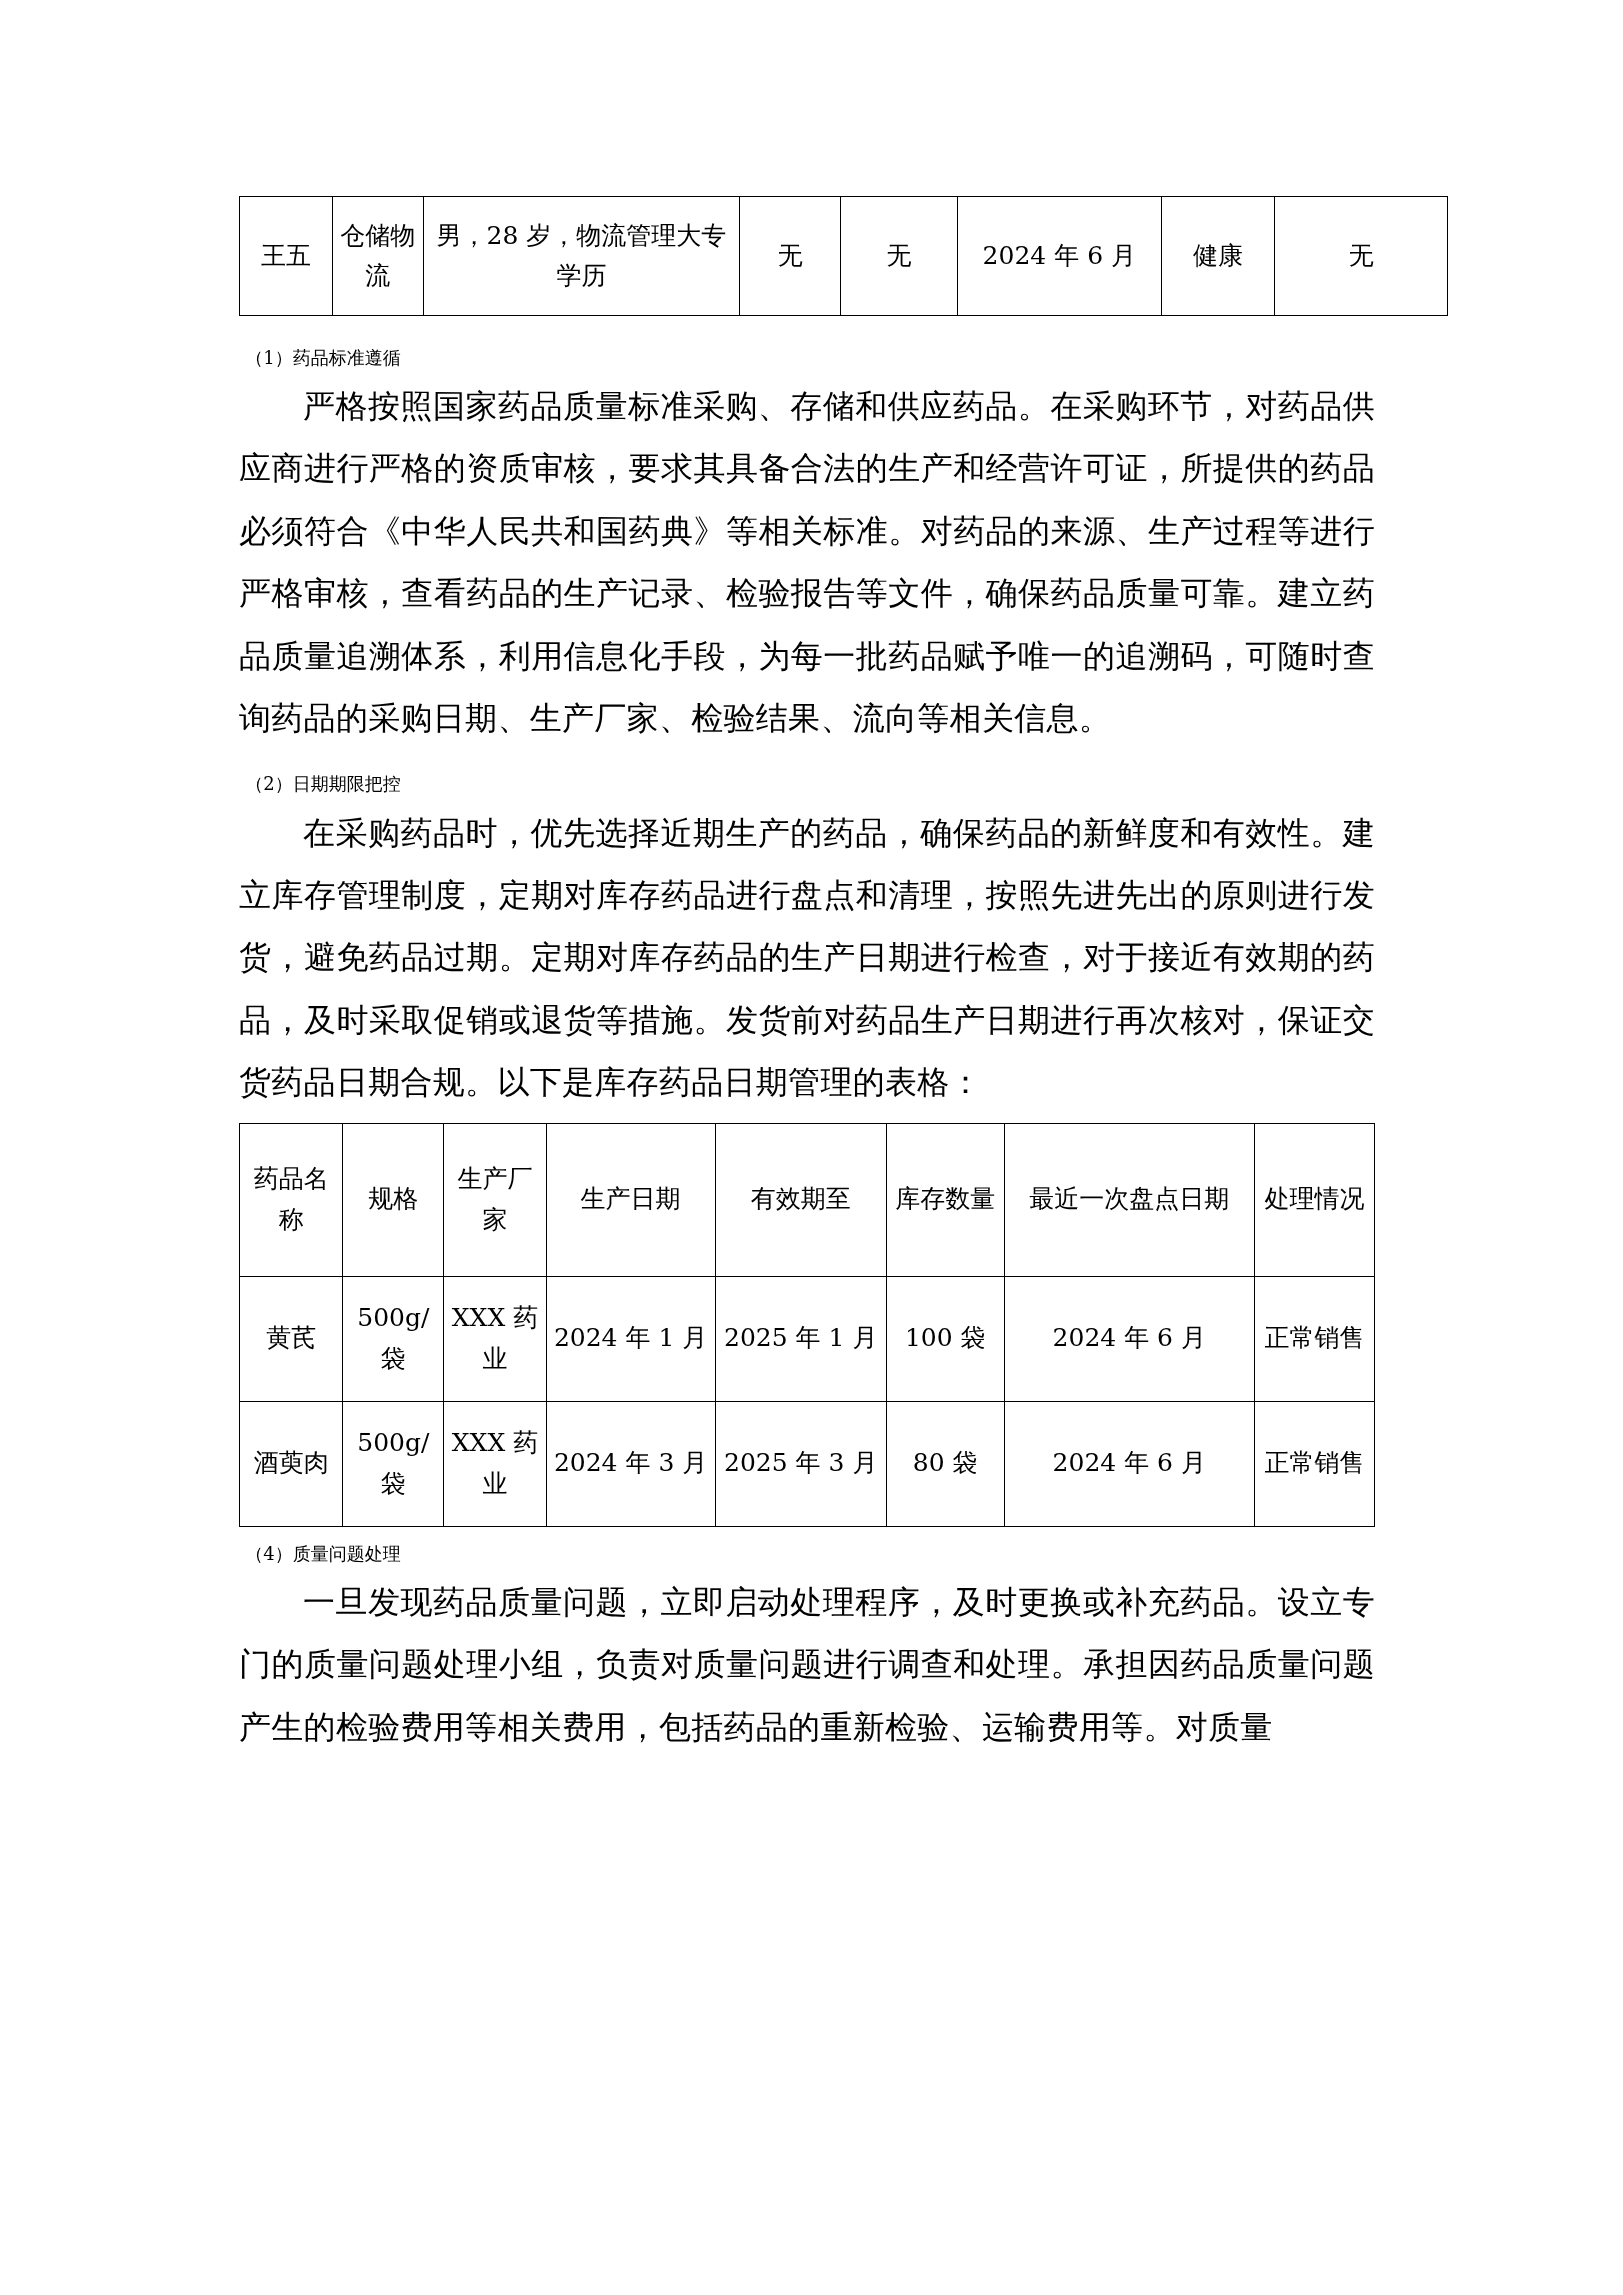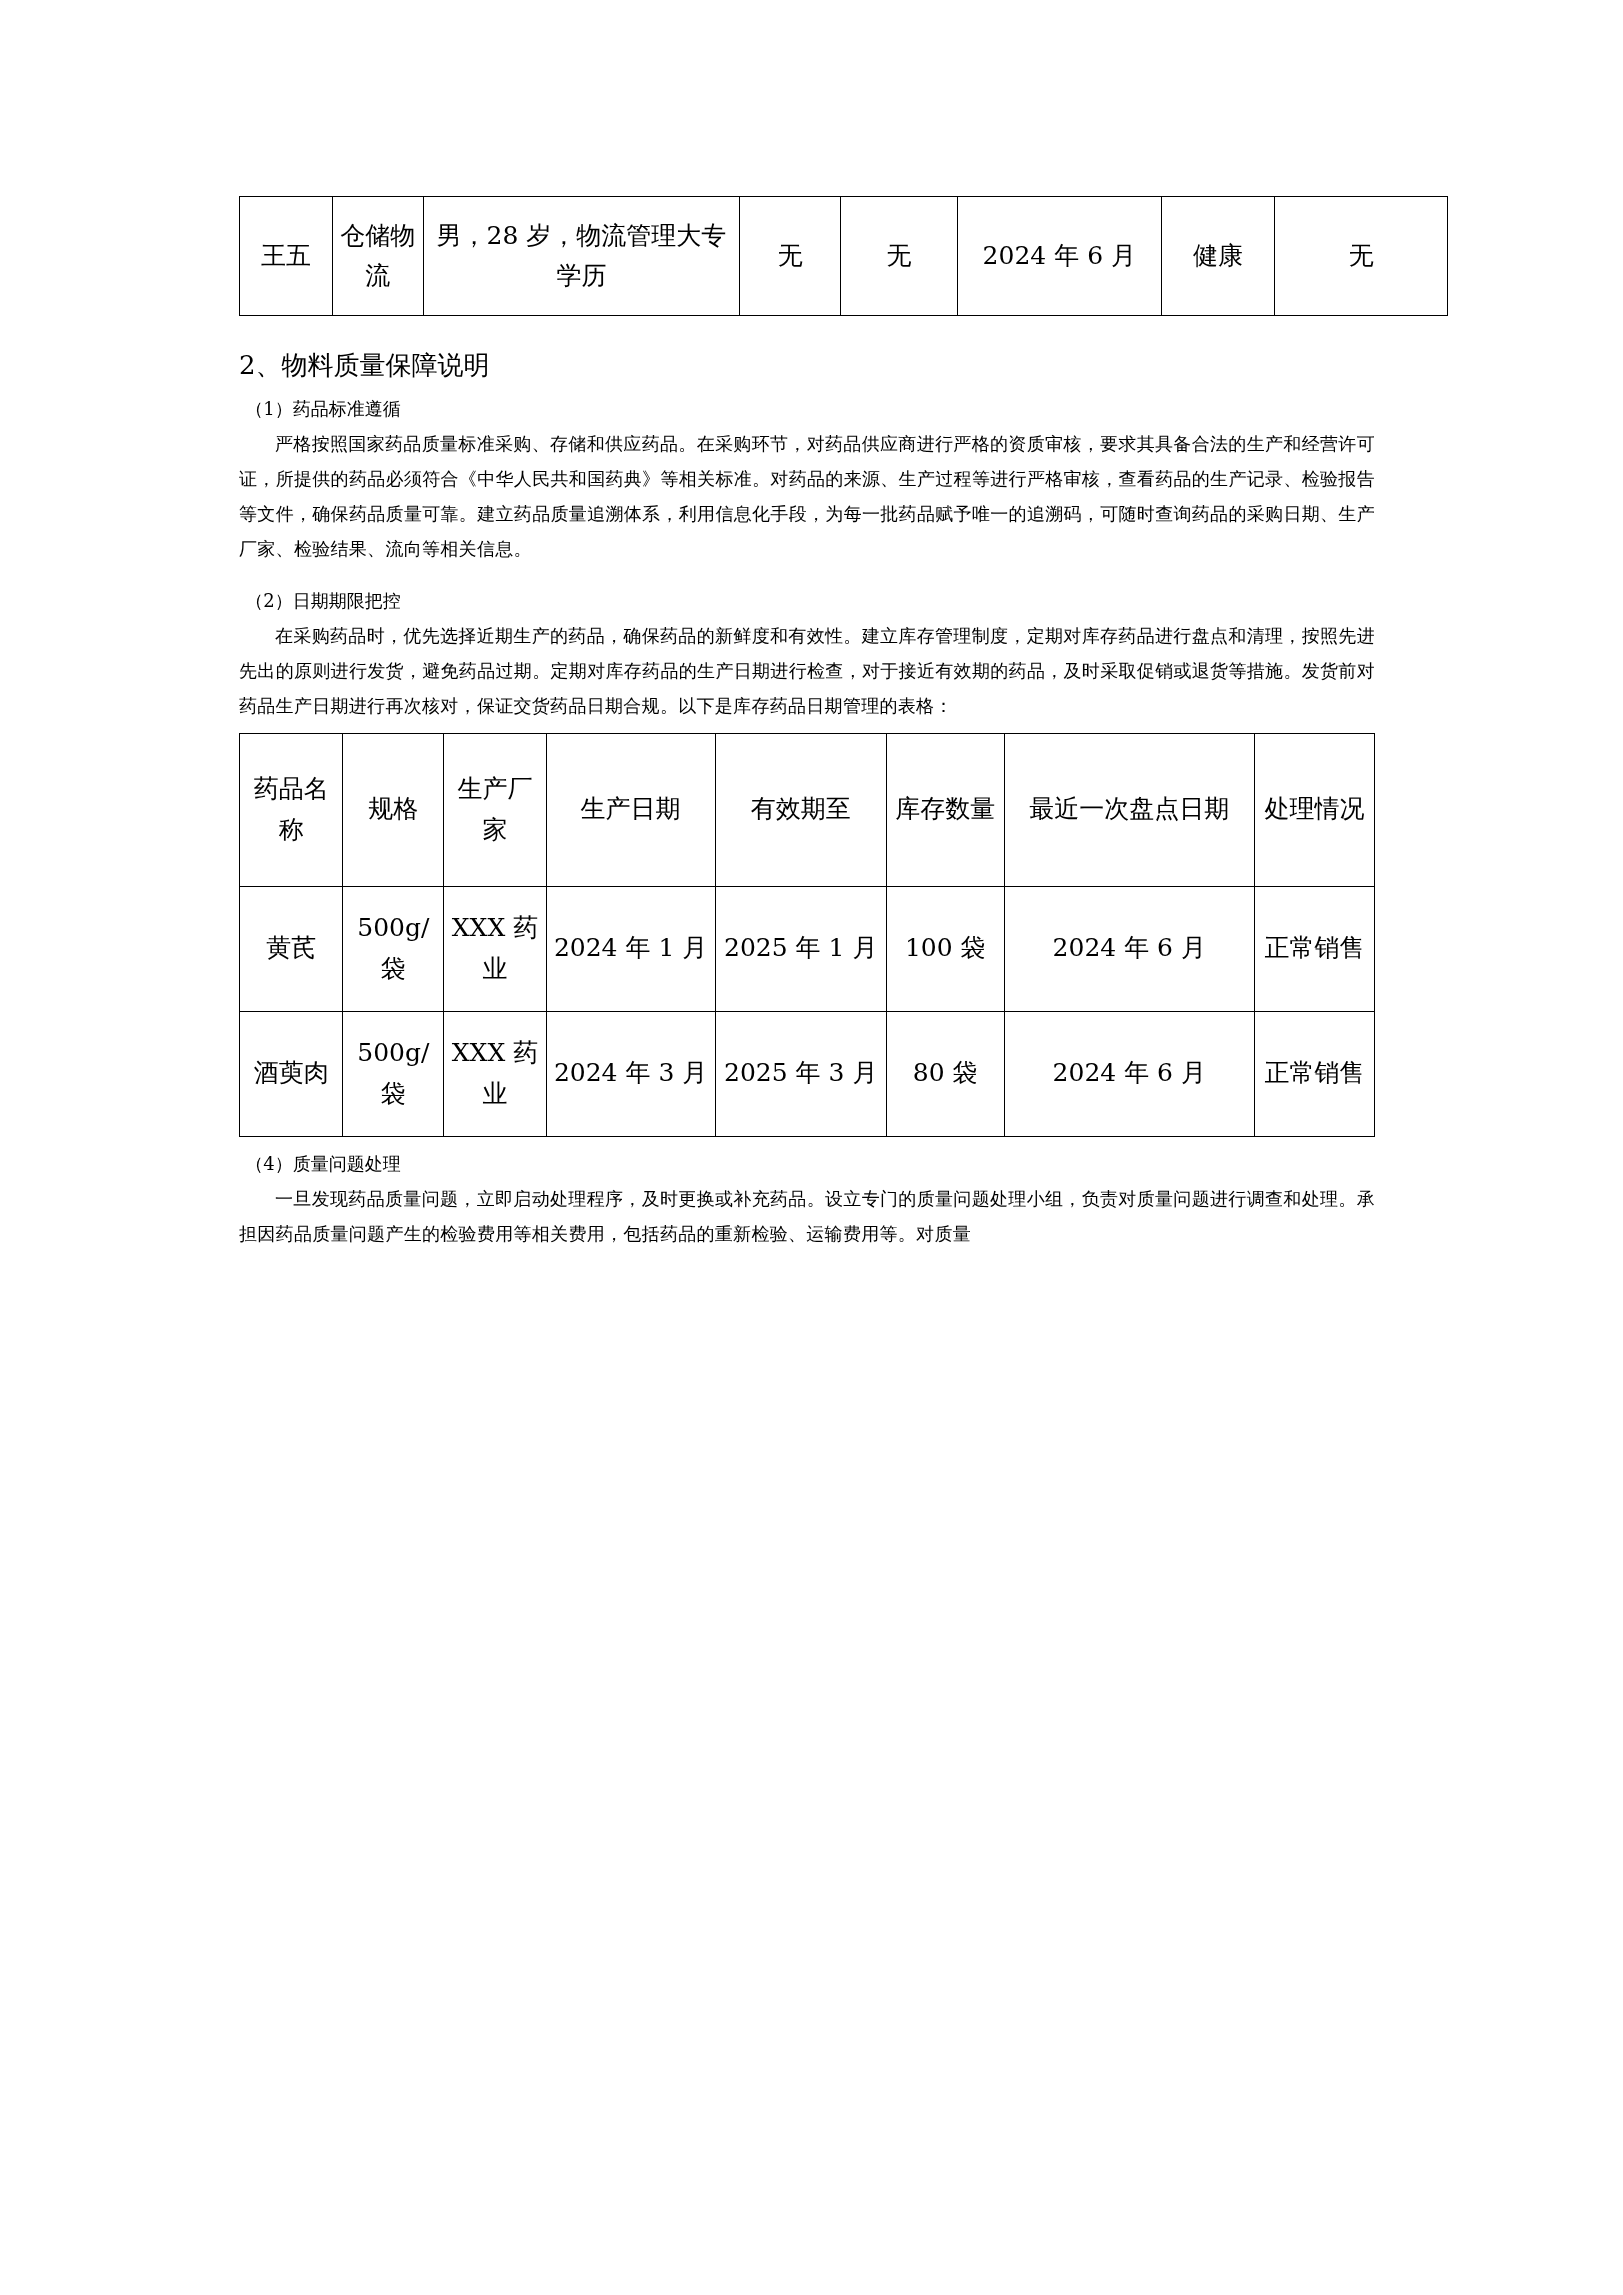--- a/index.html
+++ b/index.html
@@ -55,21 +55,21 @@
   .table-top table.doc-table { width: 1136px; }
   .table-top td { height: 105px; }
 
   
   .table-main { margin-top: 0; border-radius: 17px; }
   .table-main th { height: 139px; }
   .table-main td { height: 111px; }
 
   
   p.body-text {
-    font-size: 18px;
+    font-size: 32px;
     line-height: 1.95;
     margin: 0;
     text-align: justify;
     text-justify: inter-ideograph;
     letter-spacing: 0.3px;
   }
   p.indent { text-indent: 2em; }
   p.heading {
     font-size: 26px;
     line-height: 1.95;
@@ -103,21 +103,20 @@
           <td style="width:195px">2024 年 6 月</td>
           <td style="width:105px">健康</td>
           <td style="width:164px">无</td>
         </tr>
       </tbody>
     </table>
   </div>
 
   <div class="content" style="top: 340px;">
 
-    <p class="heading">2、物料质量保障说明</p>
 
     <p class="heading-sub">（1）药品标准遵循</p>
 
     <p class="body-text indent">严格按照国家药品质量标准采购、存储和供应药品。在采购环节，对药品供应商进行严格的资质审核，要求其具备合法的生产和经营许可证，所提供的药品必须符合《中华人民共和国药典》等相关标准。对药品的来源、生产过程等进行严格审核，查看药品的生产记录、检验报告等文件，确保药品质量可靠。建立药品质量追溯体系，利用信息化手段，为每一批药品赋予唯一的追溯码，可随时查询药品的采购日期、生产厂家、检验结果、流向等相关信息。</p>
 
     <div class="spacer-md"></div>
 
     <p class="heading-sub">（2）日期期限把控</p>
 
     <p class="body-text indent">在采购药品时，优先选择近期生产的药品，确保药品的新鲜度和有效性。建立库存管理制度，定期对库存药品进行盘点和清理，按照先进先出的原则进行发货，避免药品过期。定期对库存药品的生产日期进行检查，对于接近有效期的药品，及时采取促销或退货等措施。发货前对药品生产日期进行再次核对，保证交货药品日期合规。以下是库存药品日期管理的表格：</p>

